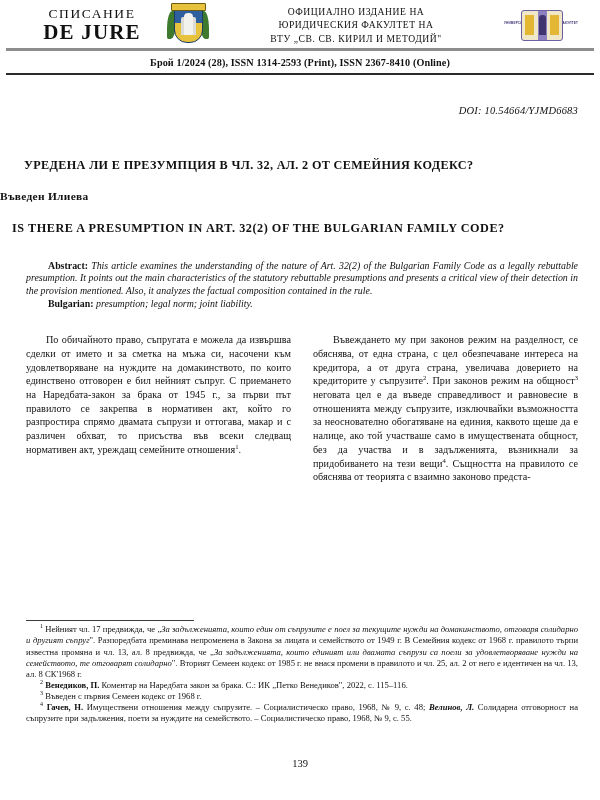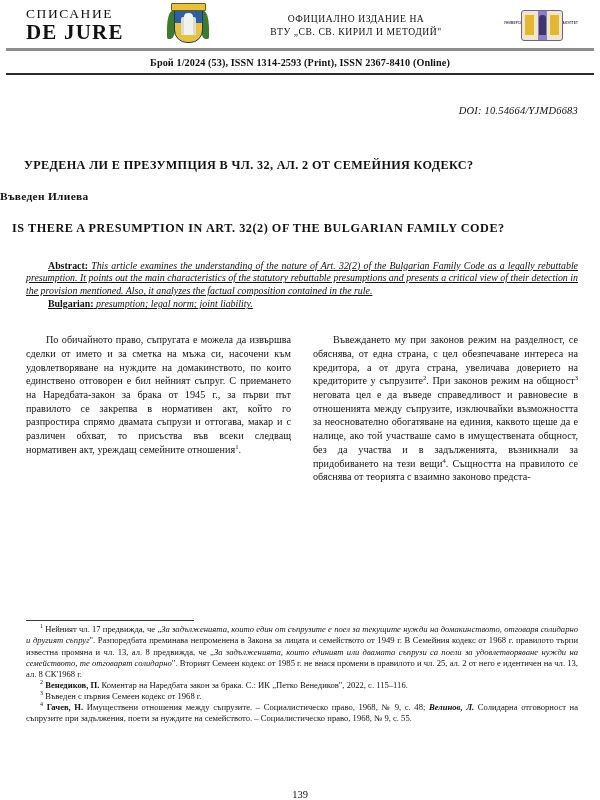--- a/index.html
+++ b/index.html
@@ -26,21 +26,21 @@
   
   .masthead {
     display: flex;
     align-items: center;
     justify-content: space-between;
     padding: 4px 22px 0 26px;
     height: 46px;
     box-sizing: border-box;
   }
   .journal-name {
-    text-align: left;
+    text-align: center;
     line-height: 1.02;
     flex: 0 0 auto;
     width: 132px;
   }
   .journal-name .jn-top {
     font-size: 13.5px;
     letter-spacing: 1.6px;
     font-weight: 400;
     font-family: "Liberation Serif", serif;
   }
@@ -130,21 +130,20 @@
     margin-top: 17px;
     letter-spacing: 0.3px;
   }
 
   
   .abstract-block {
     margin: 24px 22px 0 26px;
     font-size: 9.9px;
     line-height: 1.30;
     text-align: justify;
-    text-decoration: underline;
   }
   .abstract-block p { margin: 0; text-indent: 22px; }
   .abstract-block .lbl { font-weight: bold; font-style: normal; }
   .abstract-block .it { font-style: italic; }
   .keywords { margin-top: 1px; text-indent: 22px; }
 
   
   .columns {
     display: flex;
     margin: 22px 22px 0 26px;
@@ -183,21 +182,21 @@
     text-align: justify;
   }
   .footnotes p { margin: 0; text-indent: 14px; }
   .footnotes .b { font-weight: bold; }
   .footnotes .i { font-style: italic; }
   .footnotes sup { font-size: 6px; }
 
   
   .pageno {
     position: absolute;
-    bottom: 0;
+    bottom: 31px;
     left: 0;
     right: 0;
     text-align: center;
     font-size: 10.5px;
   }
 
   
   .shield {
     position: absolute; left: 6px; top: 3px;
     width: 27px; height: 35px;
@@ -271,39 +270,40 @@
       <div class="laurel-l"></div>
       <div class="laurel-r"></div>
       <div class="shield">
         <div class="shield-fig"></div>
       </div>
       <div class="shield-top"></div>
     </div>
 
     <div class="pub-lines">
       <div>ОФИЦИАЛНО ИЗДАНИЕ НА</div>
+      <div>ЮРИДИЧЕСКИЯ ФАКУЛТЕТ НА</div>
       <div>ВТУ „СВ. СВ. КИРИЛ И МЕТОДИЙ"</div>
     </div>
 
     <div class="emblem-right">
       <div class="logo-txt-l">УНИВЕРСИТЕТ</div>
       <div class="logo-txt-r">ЮРИДИЧЕСКИ ФАКУЛТЕТ</div>
       <div class="book">
         <div class="book-side-l"></div>
         <div class="book-side-r"></div>
         <div class="book-spine"></div>
         <div class="book-fig"></div>
       </div>
     </div>
 
   </div>
 
   <div class="rule-thick"></div>
 
-  <div class="issn-line">Брой 1/2024 (53), ISSN 1314-2593 (Print), ISSN 2367-8410 (Online)</div>
+  <div class="issn-line">Брой 1/2024 (28), ISSN 1314-2593 (Print), ISSN 2367-8410 (Online)</div>
 
   <div class="rule-thin"></div>
 
   <div class="doi">DOI: 10.54664/YJMD6683</div>
 
   <div class="title-block">
     <div class="title-bg">УРЕДЕНА ЛИ Е ПРЕЗУМПЦИЯ В ЧЛ. 32, АЛ. 2 ОТ СЕМЕЙНИЯ КОДЕКС?</div>
     <div class="author-bg">Въведен Илиева</div>
     <div class="title-en">IS THERE A PRESUMPTION IN ART. 32(2) OF THE BULGARIAN FAMILY CODE?</div>
   </div>

